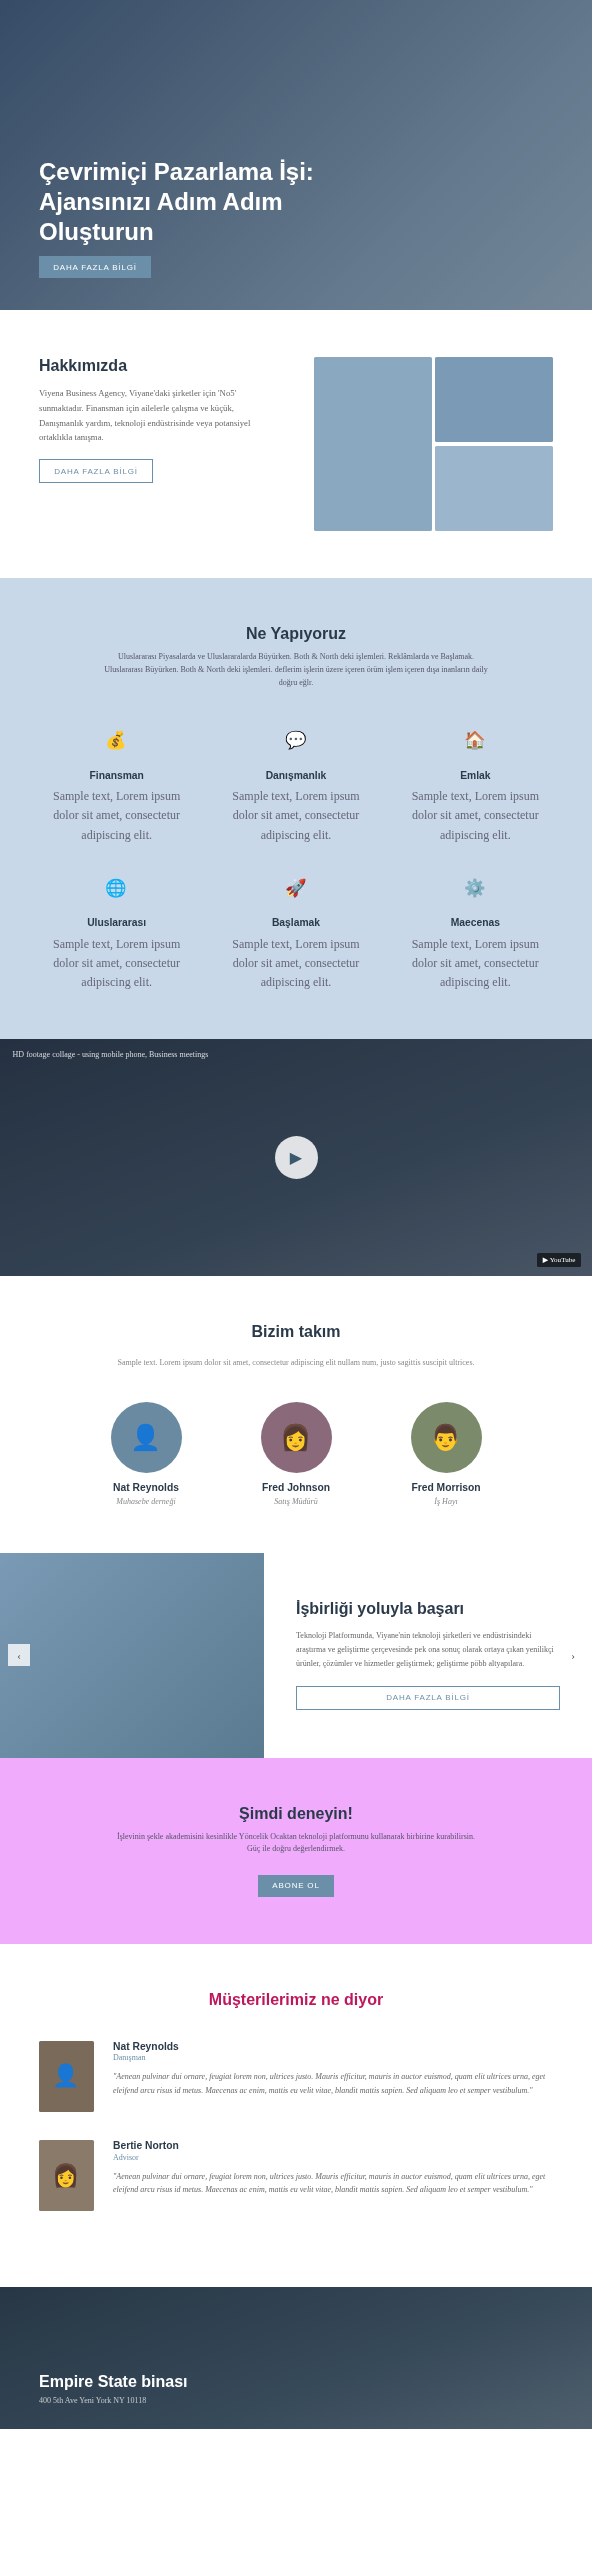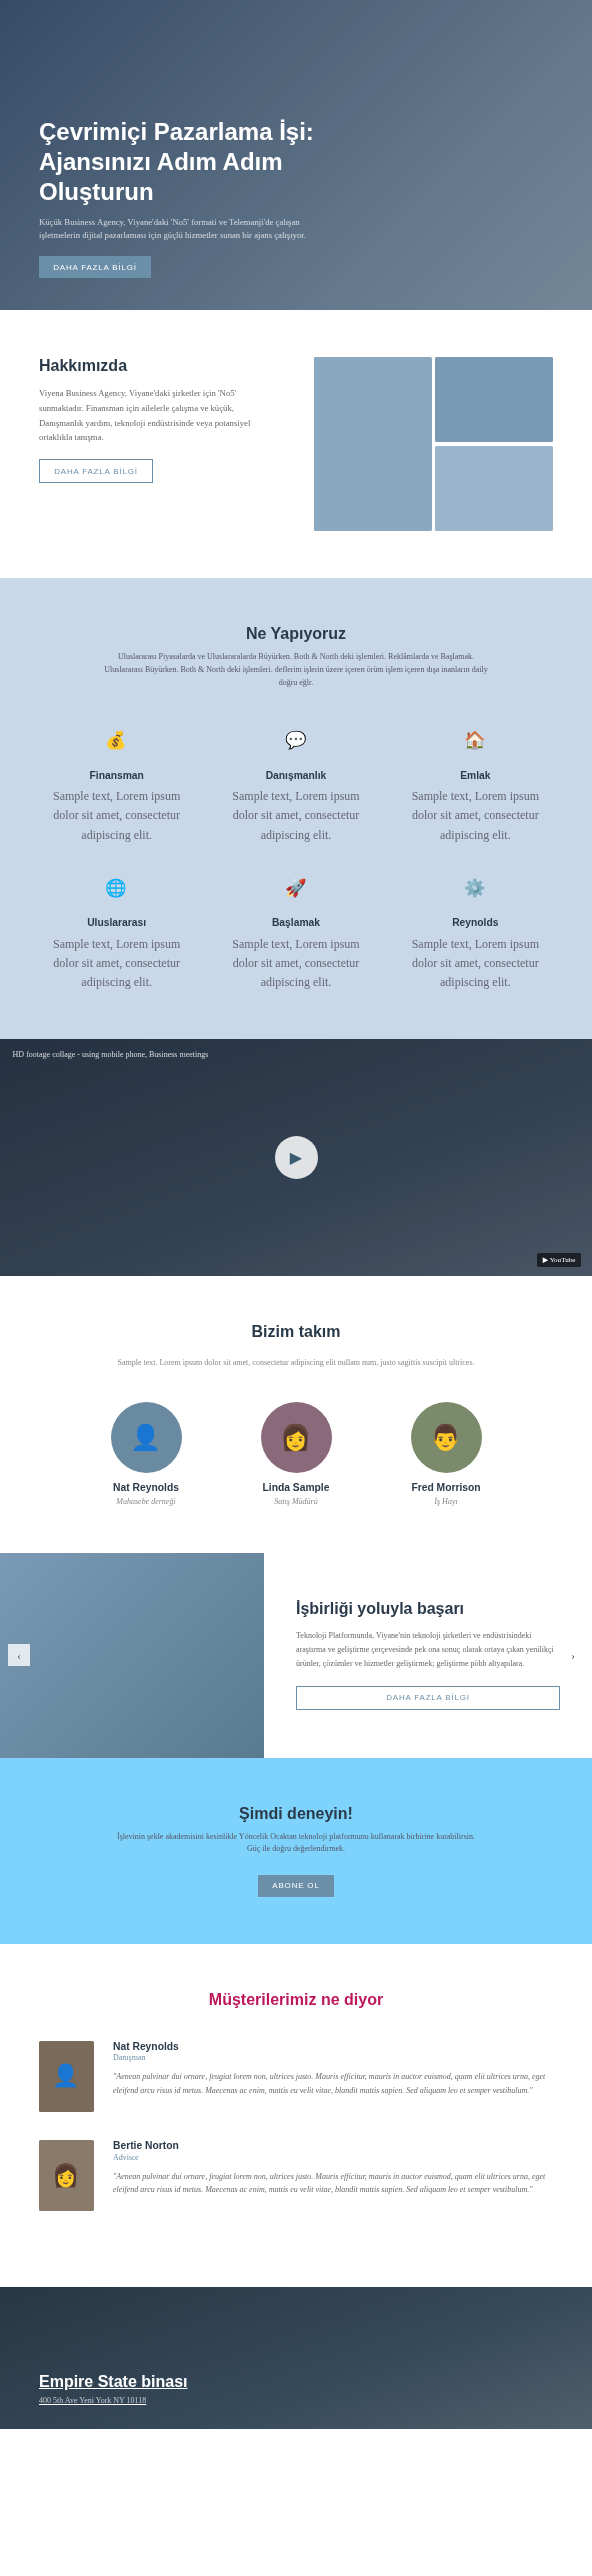--- a/index.html
+++ b/index.html
@@ -300,21 +300,21 @@
       cursor: pointer;
       font-size: 11px;
       color: #555;
       z-index: 3;
     }
     .nav-arrow.left { left: 8px; }
     .nav-arrow.right { right: 8px; }
 
     
     .cta-section {
-      background: #7dd3fc;
+      background: #f0abfc;
       padding: 47px 39px;
       text-align: center;
     }
     .cta-section h2 {
       font-size: 16px;
       font-weight: 700;
       color: #2a3a4a;
       margin-bottom: 8px;
       font-family: 'Arial', sans-serif;
     }
@@ -392,40 +392,38 @@
     }
     .footer-overlay {
       position: absolute;
       inset: 0;
       background: rgba(20,35,50,0.5);
     }
     .footer-content {
       position: relative;
       z-index: 2;
       color: #fff;
-      text-decoration: underline;
     }
     .footer-title {
       font-size: 16px;
       font-weight: 700;
       margin-bottom: 4.7px;
       font-family: 'Arial', sans-serif;
     }
     .footer-subtitle {
       font-size: 8px;
       color: rgba(255,255,255,0.7);
     }
   </style>
 </head>
 <body>
 
 <section class="hero">
   <div class="hero-content">
     <h1 class="hero-title">Çevrimiçi Pazarlama İşi: Ajansınızı Adım Adım Oluşturun</h1>
-    <p class="hero-subtitle">Küçük Business Agency, Viyane'daki 'No5' formati ve Telemanji'de çalışan işletmelerin dijital pazarlaması için güçlü hizmetler sunan bir ajans çalışıyor.</p>
     <button class="btn-primary">DAHA FAZLA BİLGİ</button>
   </div>
 </section>
 
 <section class="about-section">
   <div class="about-text">
     <h2>Hakkımızda</h2>
     <p>Viyena Business Agency, Viyane'daki şirketler için 'No5' sunmaktadır. Finansman için ailelerle çalışma ve küçük, Danışmanlık yardım, teknoloji endüstrisinde veya potansiyel ortaklıkla tanışma.</p>
     <button class="btn-outline">DAHA FAZLA BİLGİ</button>
   </div>
@@ -460,21 +458,21 @@
       <div class="service-title">Uluslararası</div>
       <div class="service-text">Sample text, Lorem ipsum dolor sit amet, consectetur adipiscing elit.</div>
     </div>
       <div class="service-item">
       <div class="service-icon">🚀</div>
       <div class="service-title">Başlamak</div>
       <div class="service-text">Sample text, Lorem ipsum dolor sit amet, consectetur adipiscing elit.</div>
     </div>
       <div class="service-item">
       <div class="service-icon">⚙️</div>
-      <div class="service-title">Reynolds</div>
+      <div class="service-title">Maecenas</div>
       <div class="service-text">Sample text, Lorem ipsum dolor sit amet, consectetur adipiscing elit.</div>
     </div>
     </div>
 </section>
 
 <section class="video-section">
   <div class="video-overlay"></div>
   <span class="video-label">HD footage collage - using mobile phone, Business meetings</span>
   <div class="video-play-btn">▶</div>
   <span class="youtube-badge">▶ YouTube</span>
@@ -484,21 +482,21 @@
   <h2>Bizim takım</h2>
   <p class="team-subtitle">Sample text. Lorem ipsum dolor sit amet, consectetur adipiscing elit nullam num, justo sagittis suscipit ultrices.</p>
   <div class="team-grid" id="team-grid">
       <div class="team-member">
       <div class="avatar-circle nat">👤</div>
       <div class="member-name">Nat Reynolds</div>
       <div class="member-role">Muhasebe derneği</div>
     </div>
       <div class="team-member">
       <div class="avatar-circle linda">👩</div>
-      <div class="member-name">Linda Sample</div>
+      <div class="member-name">Fred Johnson</div>
       <div class="member-role">Satış Müdürü</div>
     </div>
       <div class="team-member">
       <div class="avatar-circle fred">👨</div>
       <div class="member-name">Fred Morrison</div>
       <div class="member-role">İş Hayı</div>
     </div>
     </div>
 </section>
 

